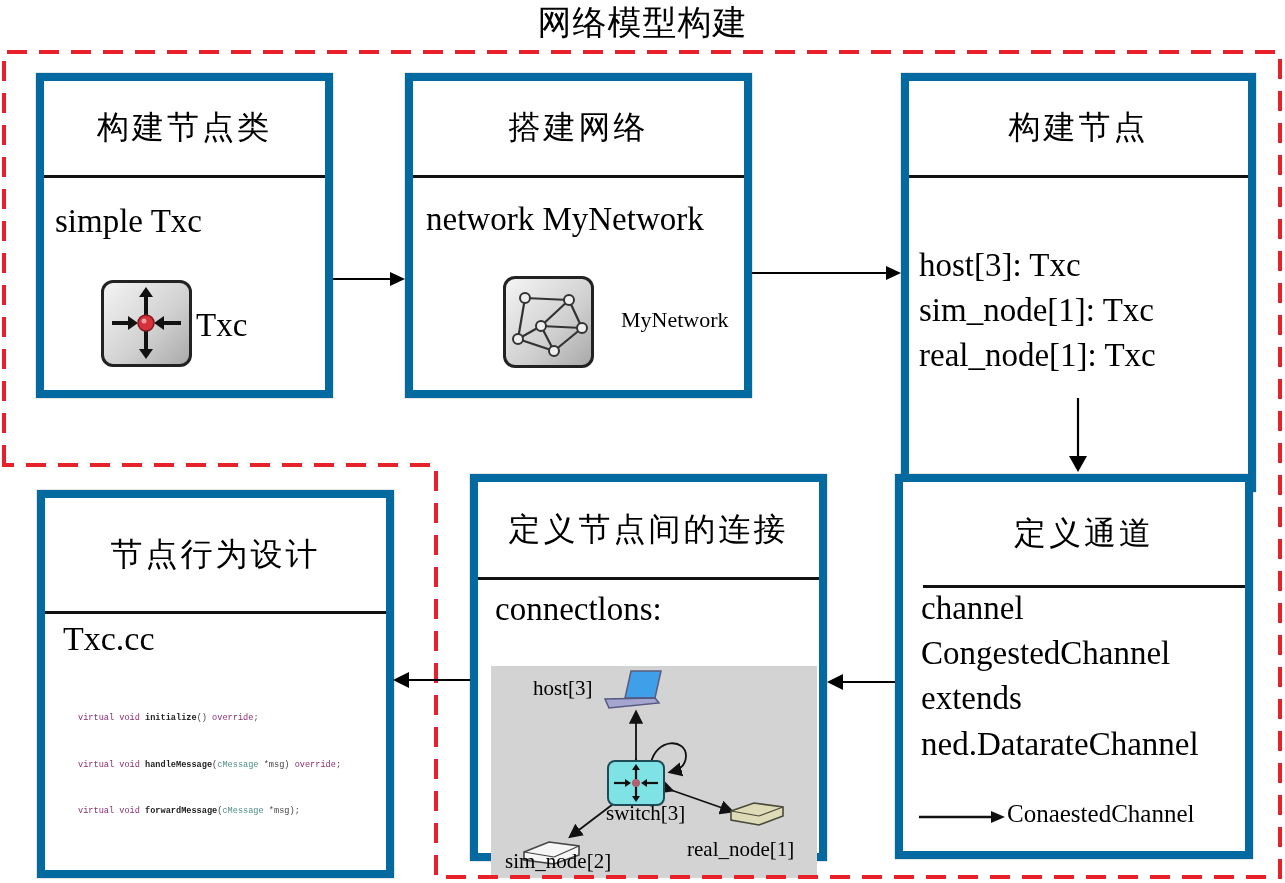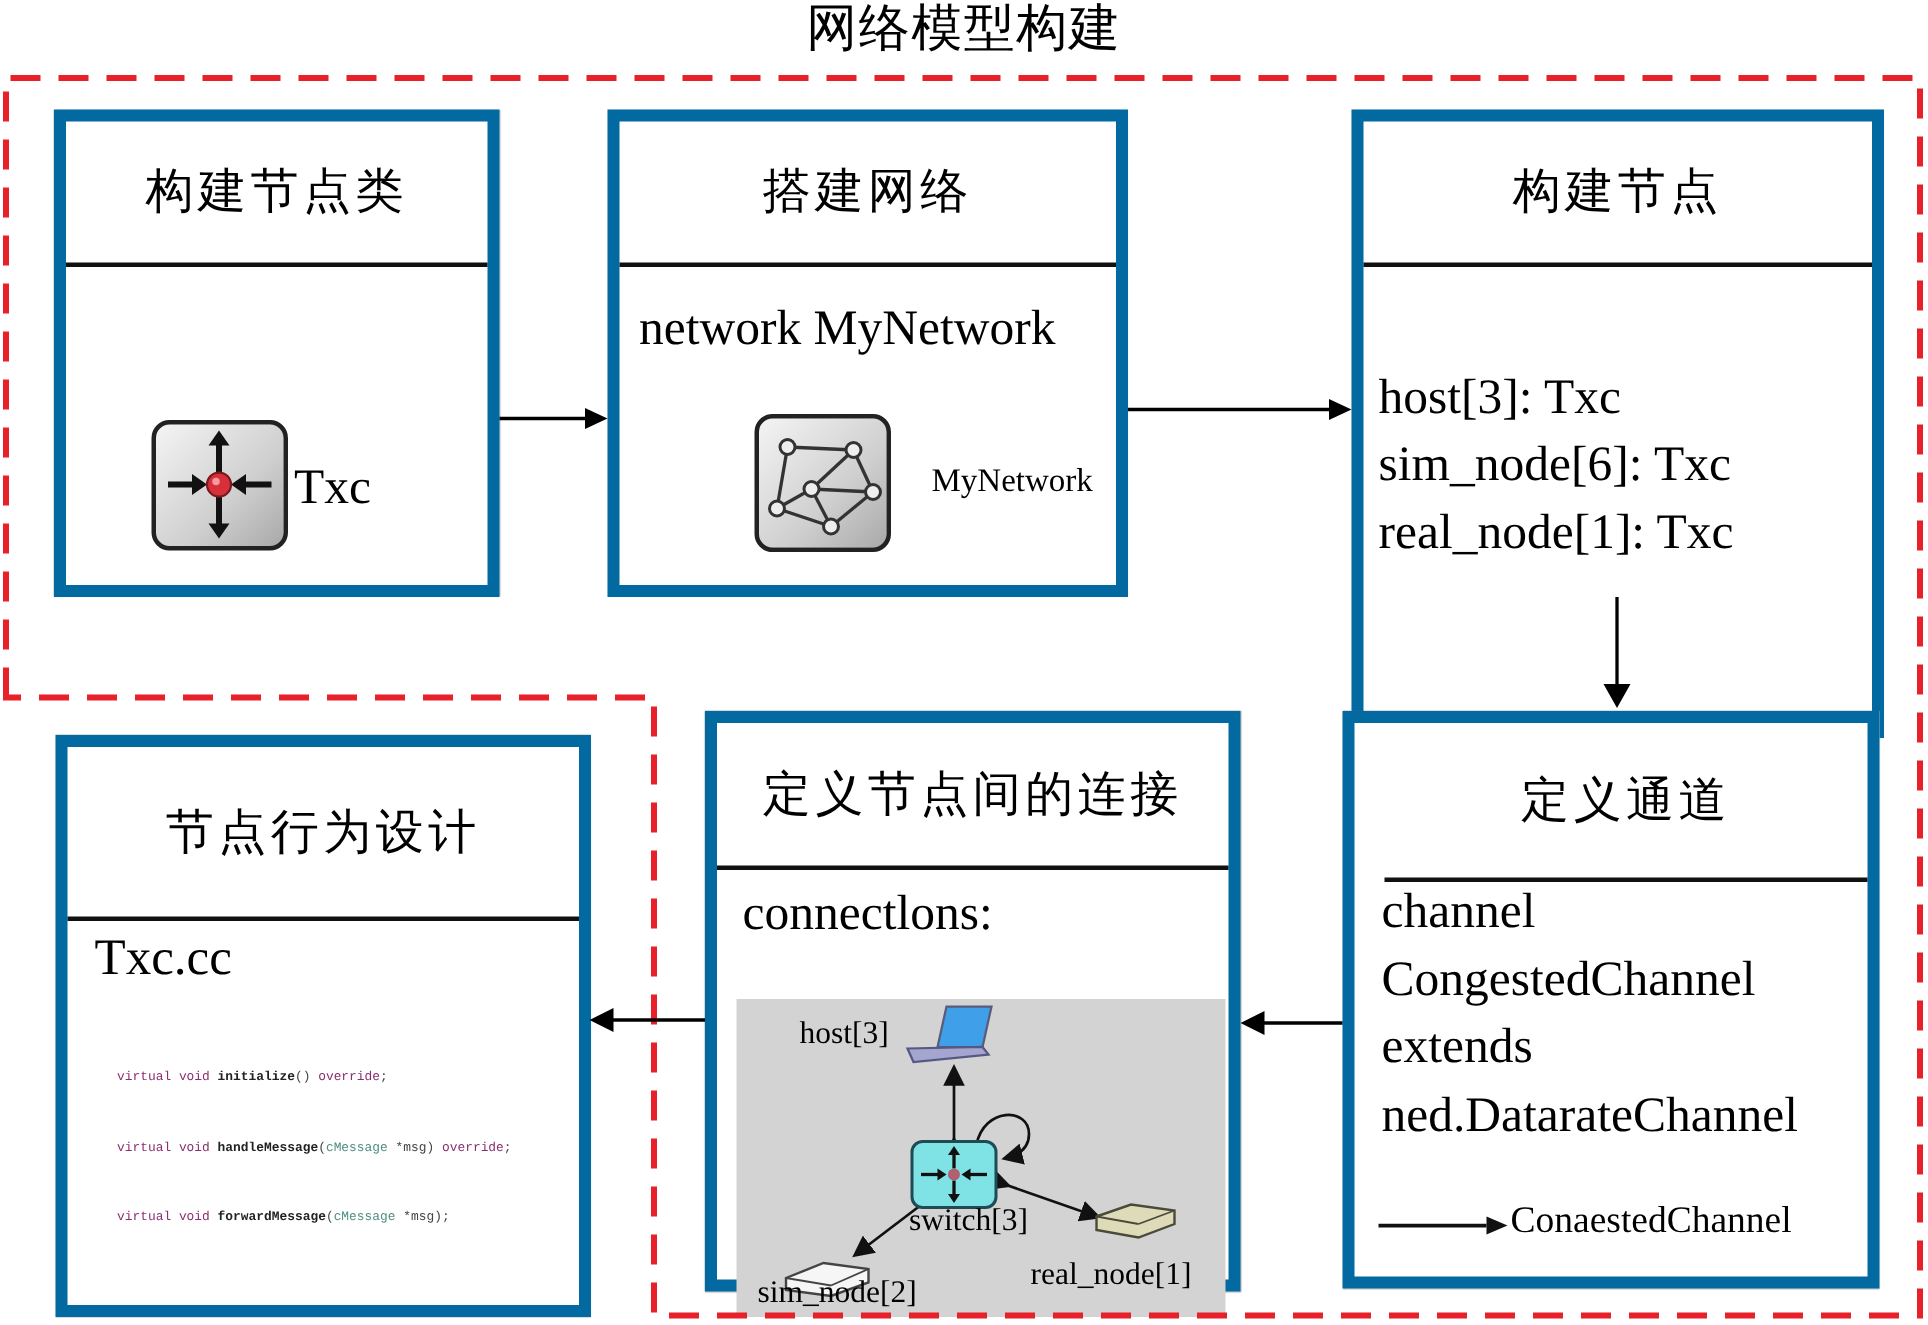--- a/index.html
+++ b/index.html
@@ -1,21 +1,21 @@
 <!DOCTYPE html>
 <html><head>
 <meta charset="utf-8">
 <style>
   html, body { margin: 0; padding: 0; background: #ffffff; }
   body { width: 1285px; height: 883px; position: relative; overflow: hidden;
          font-family: "Liberation Serif", "DejaVu Serif", serif; color: #000; }
   .abs { position: absolute; }
   #overlay { position: absolute; left: 0; top: 0; width: 1285px; height: 883px; pointer-events: none; }
   .title { position: absolute; left: 0; width: 1285px; top: 0; height: 44px; text-align: center;
-           font-size: 34px; line-height: 44px; font-family: Liberation Mono, monospace; font-weight: 300; letter-spacing: 1px; }
+           font-size: 34px; line-height: 44px; font-family: Liberation Sans, sans-serif; font-weight: 300; letter-spacing: 1px; }
   .box { position: absolute; border: 8px solid #0369a1; box-sizing: border-box; background: #fff;
          box-shadow: 0 0 1px #666; }
   .box-head { position: absolute; left: 0; right: 0; top: 0; border-bottom: 3px solid #111;
               box-sizing: border-box; display: flex; align-items: center; justify-content: center;
               font-family: "DejaVu Sans", sans-serif; font-size: 32px; font-weight: 300; letter-spacing: 3px; }
   .txt { position: absolute; font-size: 33px; line-height: 45px; white-space: nowrap; }
   .icon-tile { position: absolute; border: 3px solid #222; border-radius: 12px; box-sizing: border-box;
                background: linear-gradient(135deg, #f4f4f4 0%, #cfcfcf 60%, #a9a9a9 100%); }
   .code { position: absolute; font-family: "Liberation Mono", "DejaVu Sans Mono", monospace; font-size: 8.6px;
           line-height: 15.5px; white-space: pre; color: #444; filter: blur(0.35px); }
@@ -25,20 +25,21 @@
   .netpanel { position: absolute; background: #d3d3d3; }
   .small { position: absolute; font-size: 22px; white-space: nowrap; }
 </style>
 </head>
 <body>
 
 <div class="title">网络模型构建</div>
 
 <div class="box" style="left:36px; top:73px; width:297px; height:325px;">
   <div class="box-head" style="height:97px;">构建节点类</div>
+  <div class="txt" style="left:11px; top:118px;">simple Txc</div>
   <div class="icon-tile" style="left:57px; top:199px; width:91px; height:87px;">
     <svg width="85" height="81" viewBox="0 0 85 81">
       <g stroke="#111" stroke-width="4" fill="#111">
         <line x1="42" y1="33" x2="42" y2="10"></line>
           <polygon points="42,4 35,14 49,14" stroke="none"></polygon>
         <line x1="42" y1="48" x2="42" y2="70"></line>
           <polygon points="42,76 35,66 49,66" stroke="none"></polygon>
         <line x1="8" y1="40" x2="28" y2="40"></line>
           <polygon points="34,40 24,33 24,47" stroke="none"></polygon>
         <line x1="77" y1="40" x2="56" y2="40"></line>
@@ -76,21 +77,21 @@
           <circle cx="48" cy="72" r="5"></circle>
       </g>
     </svg>
   </div>
   <div class="small" style="left:189px; top:226px;margin-left:19px;">MyNetwork</div>
 </div>
 
 <div class="box" style="left:901px; top:73px; width:355px; height:419px;">
   <div class="box-head" style="height:97px;">构建节点</div>
   <div class="txt" style="left:10px; top:162px;">host[3]: Txc</div>
-  <div class="txt" style="left:10px; top:207px;">sim_node[6]: Txc</div>
+  <div class="txt" style="left:10px; top:207px;">sim_node[1]: Txc</div>
   <div class="txt" style="left:10px; top:252px;">real_node[1]: Txc</div>
 </div>
 
 <div class="box" style="left:895px; top:474px; width:358px; height:385px;">
   <div class="box-head" style="height:106px;margin-left:20px;">定义通道</div>
   <div class="txt" style="left:18px; top:104px;">channel</div>
   <div class="txt" style="left:18px; top:149px;">CongestedChannel</div>
   <div class="txt" style="left:18px; top:194px;">extends</div>
   <div class="txt" style="left:18px; top:240px;">ned.DatarateChannel</div>
   <svg class="abs" style="left:14px; top:325px;" width="90" height="20" viewBox="0 0 90 20">

